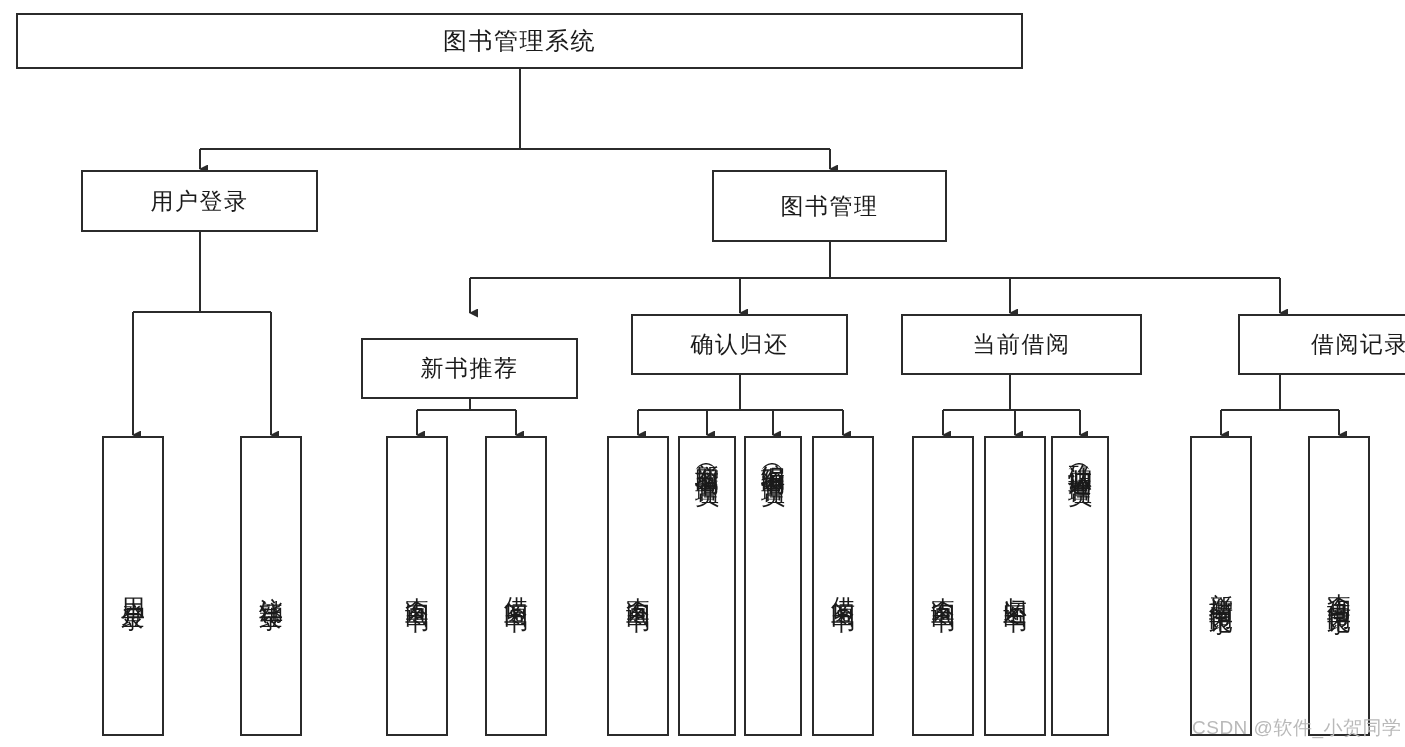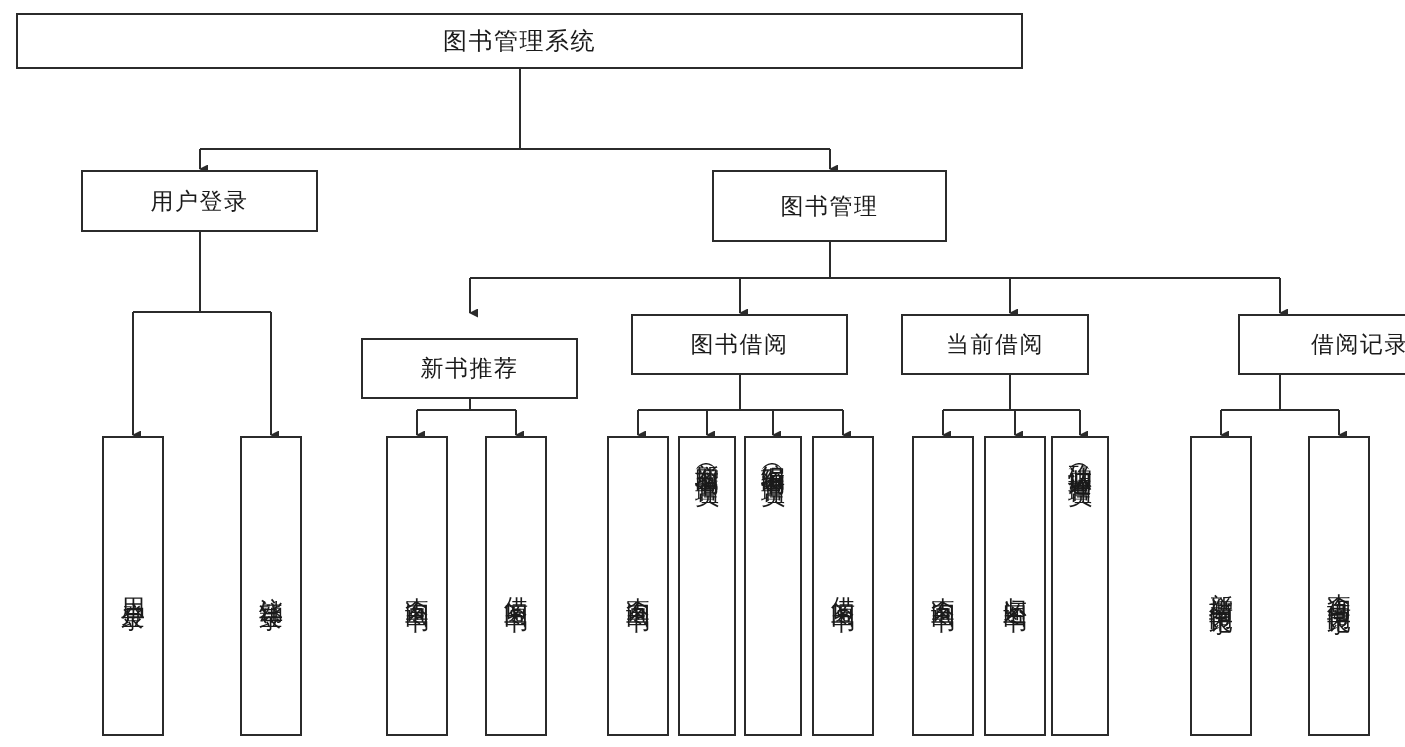--- a/index.html
+++ b/index.html
@@ -137,23 +137,23 @@
       <div class="node-box horiz" style="left: 81px; top: 170px; width: 237px; height: 62px; border-color: rgb(43, 43, 43); background: rgb(255, 255, 255);">
         <span class="node-label">用户登录</span>
       </div>
       <div class="node-box horiz" style="left: 712px; top: 170px; width: 235px; height: 72px; border-color: rgb(43, 43, 43); background: rgb(255, 255, 255);">
         <span class="node-label">图书管理</span>
       </div>
       <div class="node-box horiz" style="left: 361px; top: 314px; width: 217px; height: 61px; border-color: rgb(43, 43, 43); background: rgb(255, 255, 255); margin-top: 24px;">
         <span class="node-label">新书推荐</span>
       </div>
       <div class="node-box horiz" style="left: 631px; top: 314px; width: 217px; height: 61px; border-color: rgb(43, 43, 43); background: rgb(255, 255, 255);">
-        <span class="node-label">图书借阅</span>
-      </div>
-      <div class="node-box horiz" style="left: 901px; top: 314px; width: 188px; height: 61px; border-color: rgb(43, 43, 43); background: rgb(255, 255, 255);">
+        <span class="node-label">确认归还</span>
+      </div>
+      <div class="node-box horiz" style="left: 901px; top: 314px; width: 241px; height: 61px; border-color: rgb(43, 43, 43); background: rgb(255, 255, 255);">
         <span class="node-label">当前借阅</span>
       </div>
       <div class="node-box horiz" style="left: 1238px; top: 314px; width: 244px; height: 61px; border-color: rgb(43, 43, 43); background: rgb(255, 255, 255);">
         <span class="node-label">借阅记录</span>
       </div>
       <div class="node-box vert" style="left: 102px; top: 436px; width: 62px; height: 300px; border-color: rgb(43, 43, 43); background: rgb(255, 255, 255);">
         <span class="node-label">用户登录</span>
       </div>
       <div class="node-box vert" style="left: 240px; top: 436px; width: 62px; height: 300px; border-color: rgb(43, 43, 43); background: rgb(255, 255, 255);">
         <span class="node-label">注销登录</span>
@@ -186,14 +186,15 @@
         <span class="node-label">确认归还（管理员）</span>
       </div>
       <div class="node-box vert" style="left: 1190px; top: 436px; width: 62px; height: 300px; border-color: rgb(43, 43, 43); background: rgb(255, 255, 255);">
         <span class="node-label">新增借阅记录</span>
       </div>
       <div class="node-box vert" style="left: 1308px; top: 436px; width: 62px; height: 300px; border-color: rgb(43, 43, 43); background: rgb(255, 255, 255);">
         <span class="node-label">查询借阅记录</span>
       </div>
     </div>
 
+  <div id="watermark" style="left: 1192px; top: 715px; color: rgb(185, 185, 185);">CSDN @软件_小贺同学</div>
 
 </div>
 
 </body></html>

